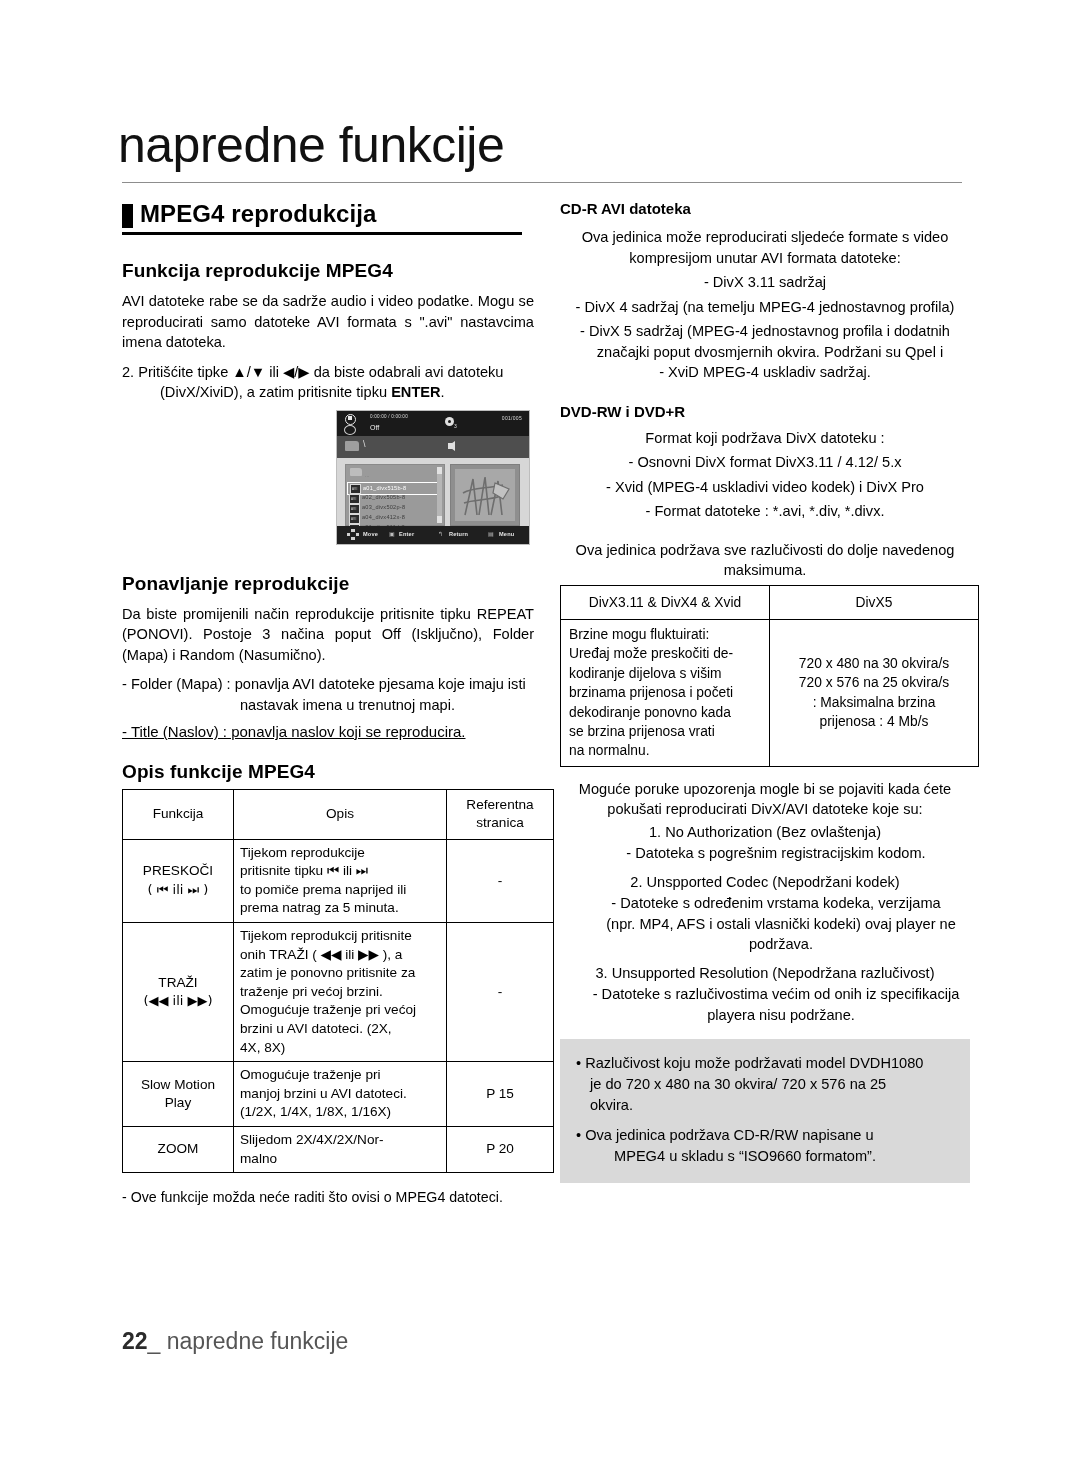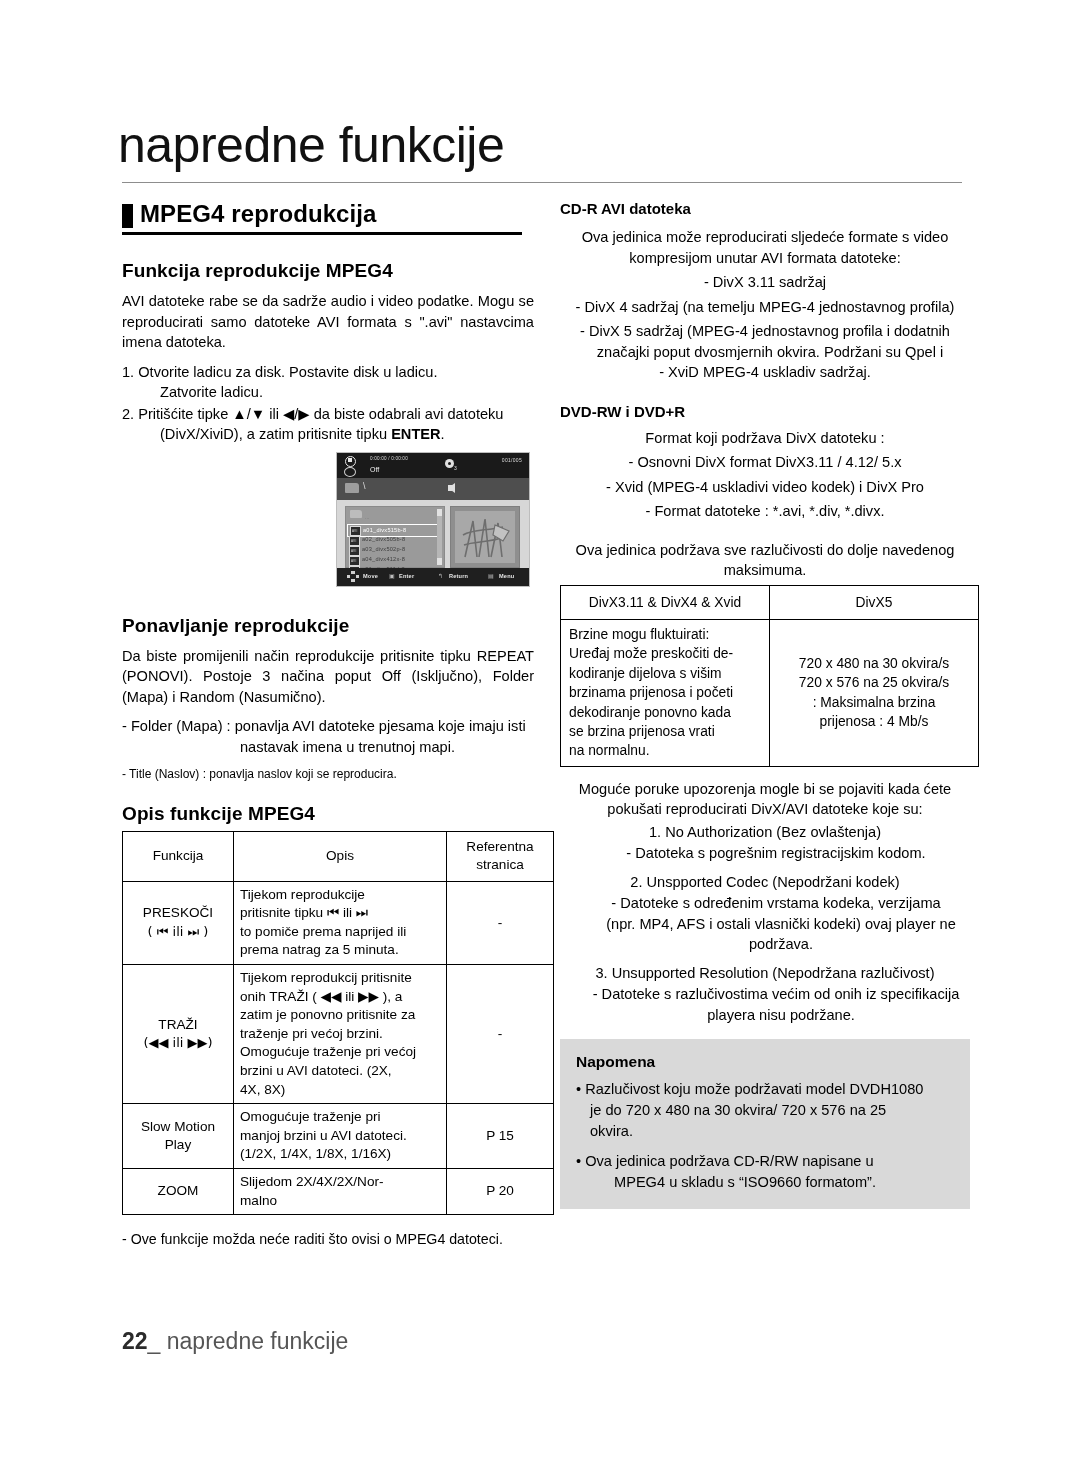--- a/index.html
+++ b/index.html
@@ -56,22 +56,22 @@
   .oli{
     font-size:14.6px;line-height:20px;margin-bottom:2px;
     padding-left:19px;text-indent:-19px;
   }
   .oli .ind{display:block;padding-left:19px;text-indent:0;}
   .dash{
     font-size:14.6px;line-height:20.5px;margin:0 0 2px 0;
     padding-left:13px;text-indent:-13px;
   }
   .dash2{
-    font-size:12px;line-height:20.5px;margin:0 0 9px 0;
-    padding-left:13px;text-indent:-13px;
+    font-size:15px;line-height:20.5px;margin:0 0 9px 0;
+    padding-left:13px;text-indent:-13px;text-decoration:underline;
   }
   .hang{display:block;padding-left:105px;text-indent:0;}
   b{font-weight:bold;}
 
   
   .osd{
     position:relative;width:192px;height:133px;margin:8px 0 0 214px;
     background:#d7d7d7;border:1px solid #bdbdbd;
   }
   .osd-top{
@@ -195,24 +195,20 @@
     <div class="section-title-wrap">
       <span class="sq"></span>
       <span class="section-title">MPEG4 reprodukcija</span>
       <span class="section-rule"></span>
     </div>
 
     <h3 class="sub">Funkcija reprodukcije MPEG4</h3>
     <p class="body">AVI datoteke rabe se da sadrže audio i video podatke. Mogu se reproducirati samo datoteke AVI formata s ".avi" nastavcima imena datoteka.</p>
 
     <div class="ol">
-      <div class="oli">
-        <span>1. Otvorite ladicu za disk. Postavite disk u ladicu.</span>
-        <span class="ind">Zatvorite ladicu.</span>
-      </div>
       <div class="oli">
         <span>2. Pritišćite tipke ▲/▼ ili ◀/▶ da biste odabrali avi datoteku</span>
         <span class="ind"><span>(DivX/XiviD), a zatim pritisnite tipku </span><b>ENTER</b><span>.</span></span>
       </div>
     </div>
 
     <div class="osd">
       <div class="osd-top">
         <span class="osd-stop">
             <i></i>
@@ -428,21 +424,20 @@
     <p class="bodyl" style="margin-bottom:1px;">2. Unspported Codec (Nepodržani kodek)</p>
     <p class="bodyl" style="padding-left:22px;margin-bottom:0;">- Datoteke s određenim vrstama kodeka, verzijama</p>
     <p class="bodyl" style="padding-left:32px;margin-bottom:0;">(npr. MP4, AFS i ostali vlasnički kodeki) ovaj player ne</p>
     <p class="bodyl" style="padding-left:32px;margin-bottom:8px;">podržava.</p>
     <p class="bodyl" style="margin-bottom:1px;">3. Unsupported Resolution (Nepodržana razlučivost)</p>
     <p class="bodyl" style="padding-left:22px;margin-bottom:0;">- Datoteke s razlučivostima većim od onih iz specifikacija</p>
     <p class="bodyl" style="padding-left:32px;">playera nisu podržane.</p>
 
 
     <div class="napo">
-      <h5>Napomena</h5>
       <p class="bul">
         <span>• Razlučivost koju može podržavati model DVDH1080</span><br>
         <span style="margin-left:14px;display:inline-block;">je do 720 x 480 na 30 okvira/ 720 x 576 na 25</span><br>
         <span style="margin-left:14px;display:inline-block;">okvira.</span>
       </p>
       <p class="bul">
         <span>• Ova jedinica podržava CD-R/RW napisane u</span><br>
         <span style="margin-left:14px;display:inline-block;padding-left:24px;">MPEG4 u skladu s “ISO9660 formatom”.</span>
       </p>
     </div>

